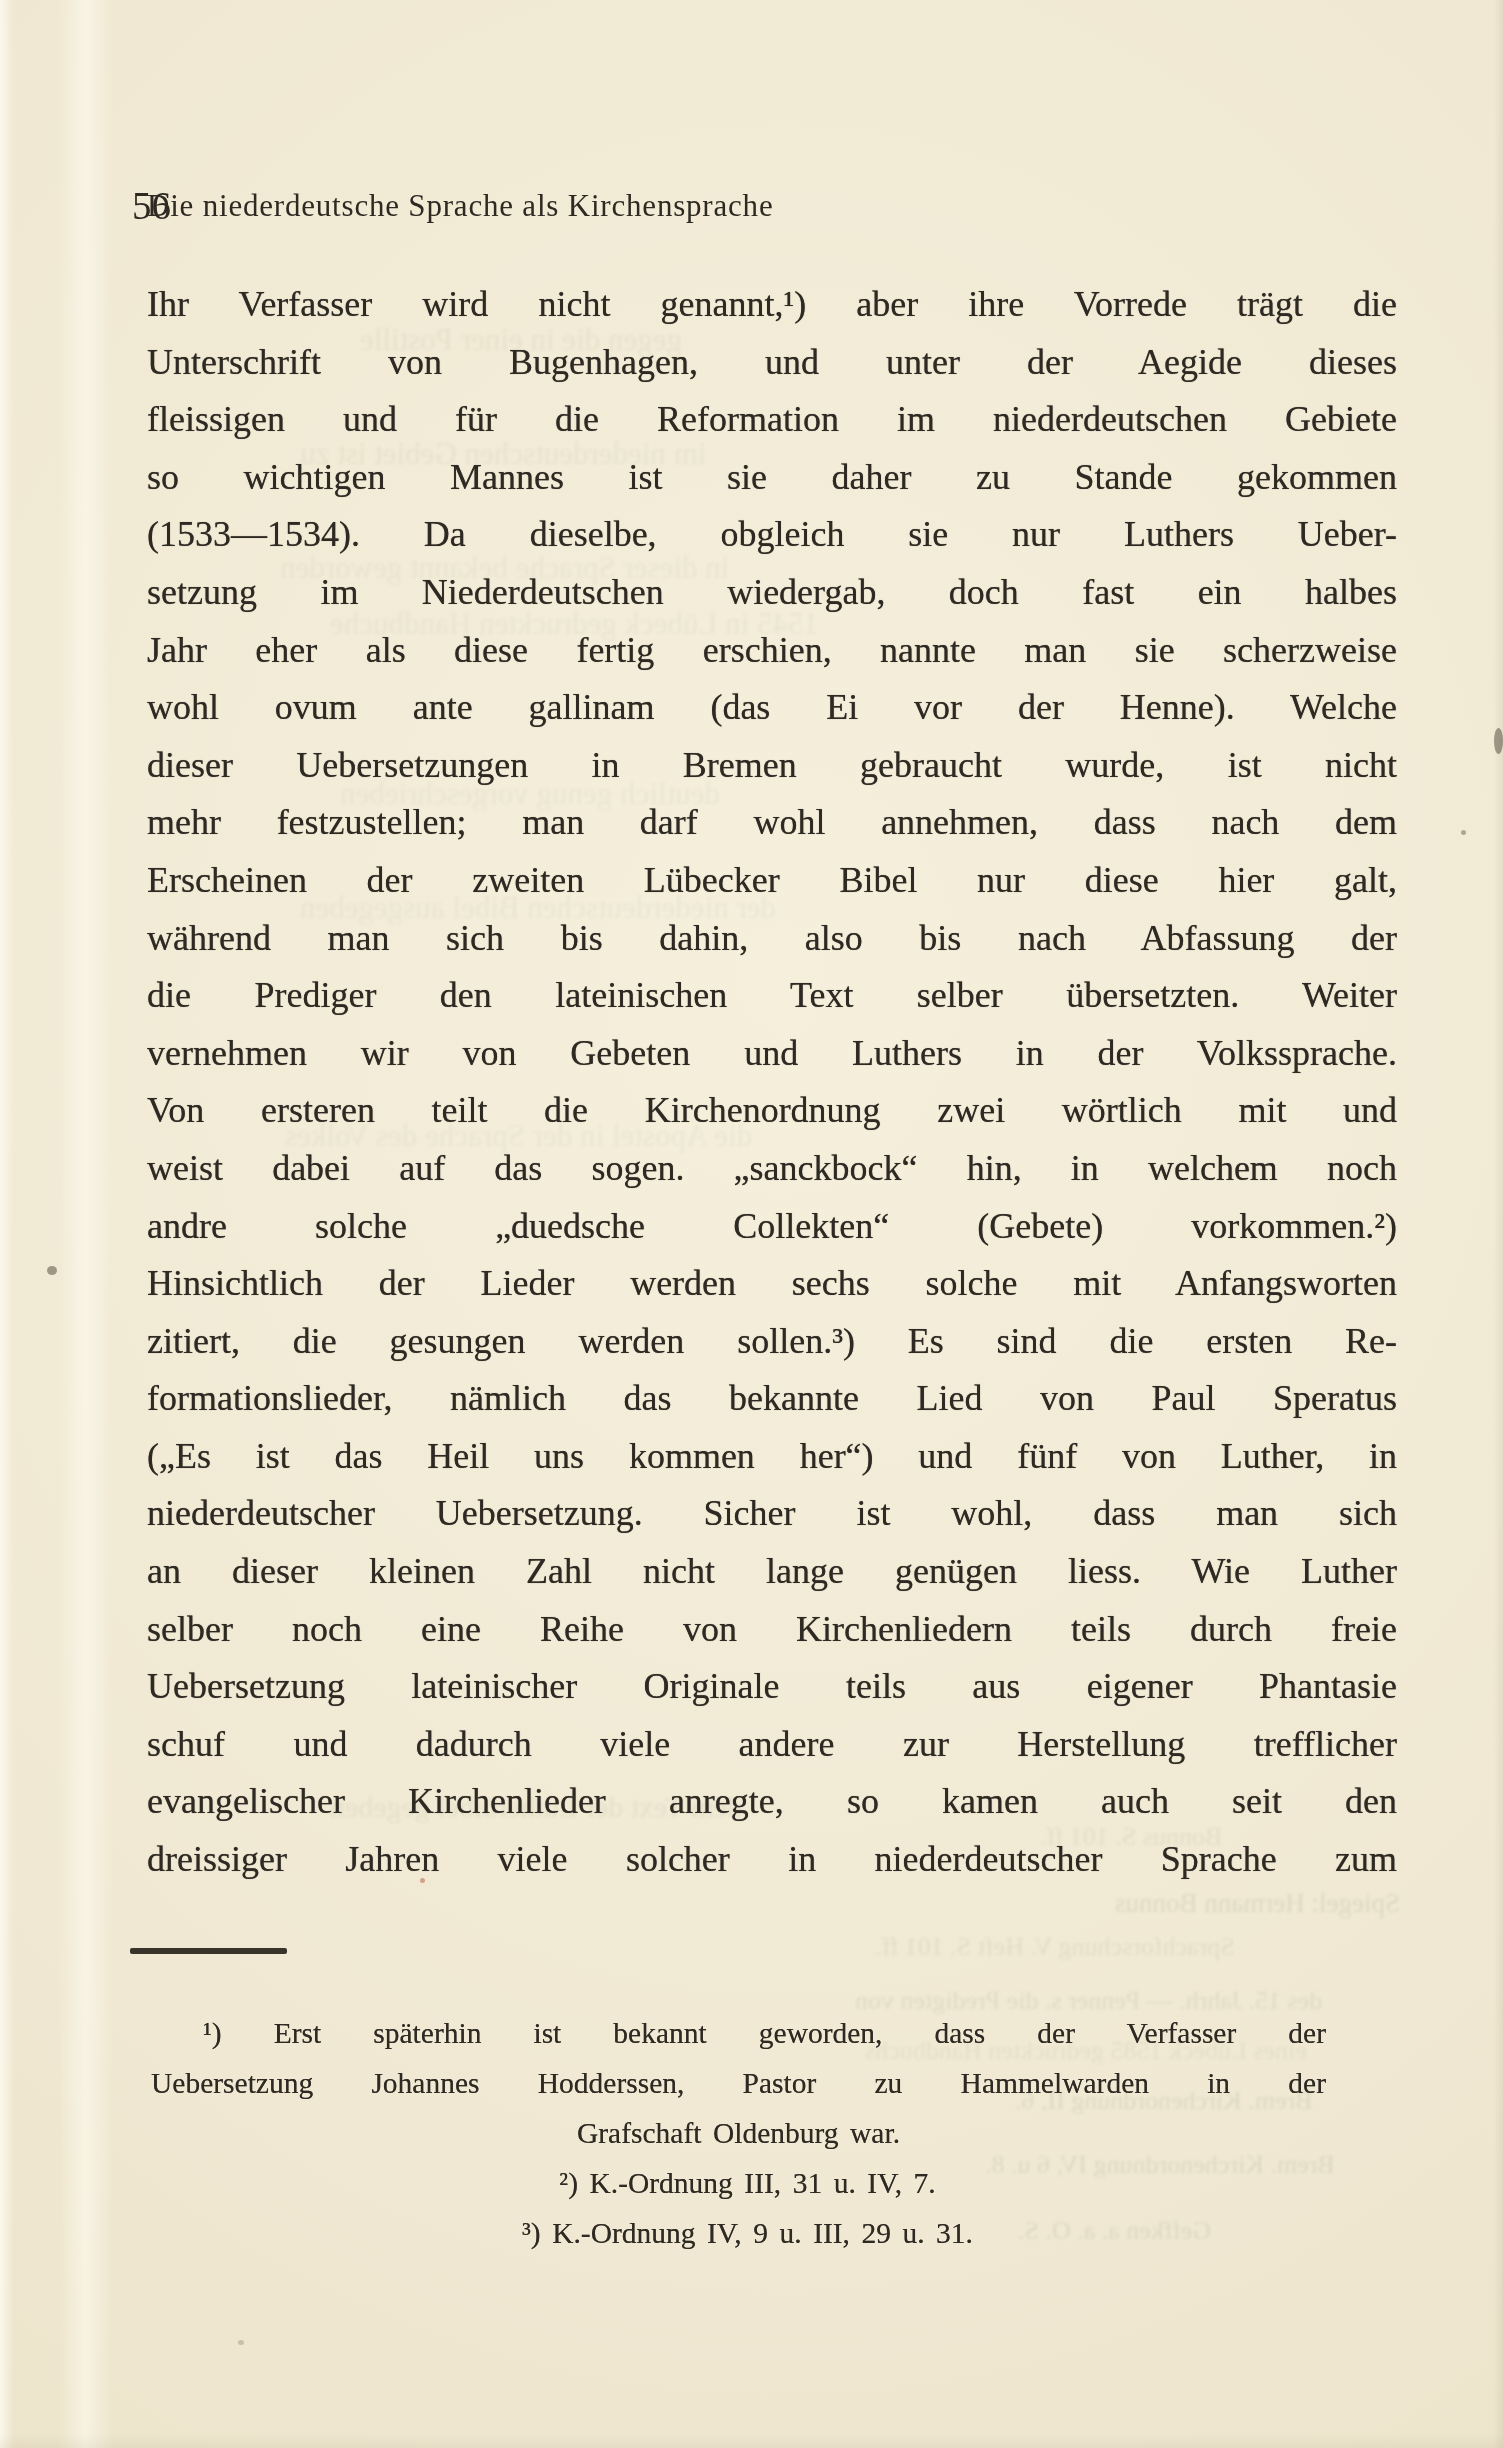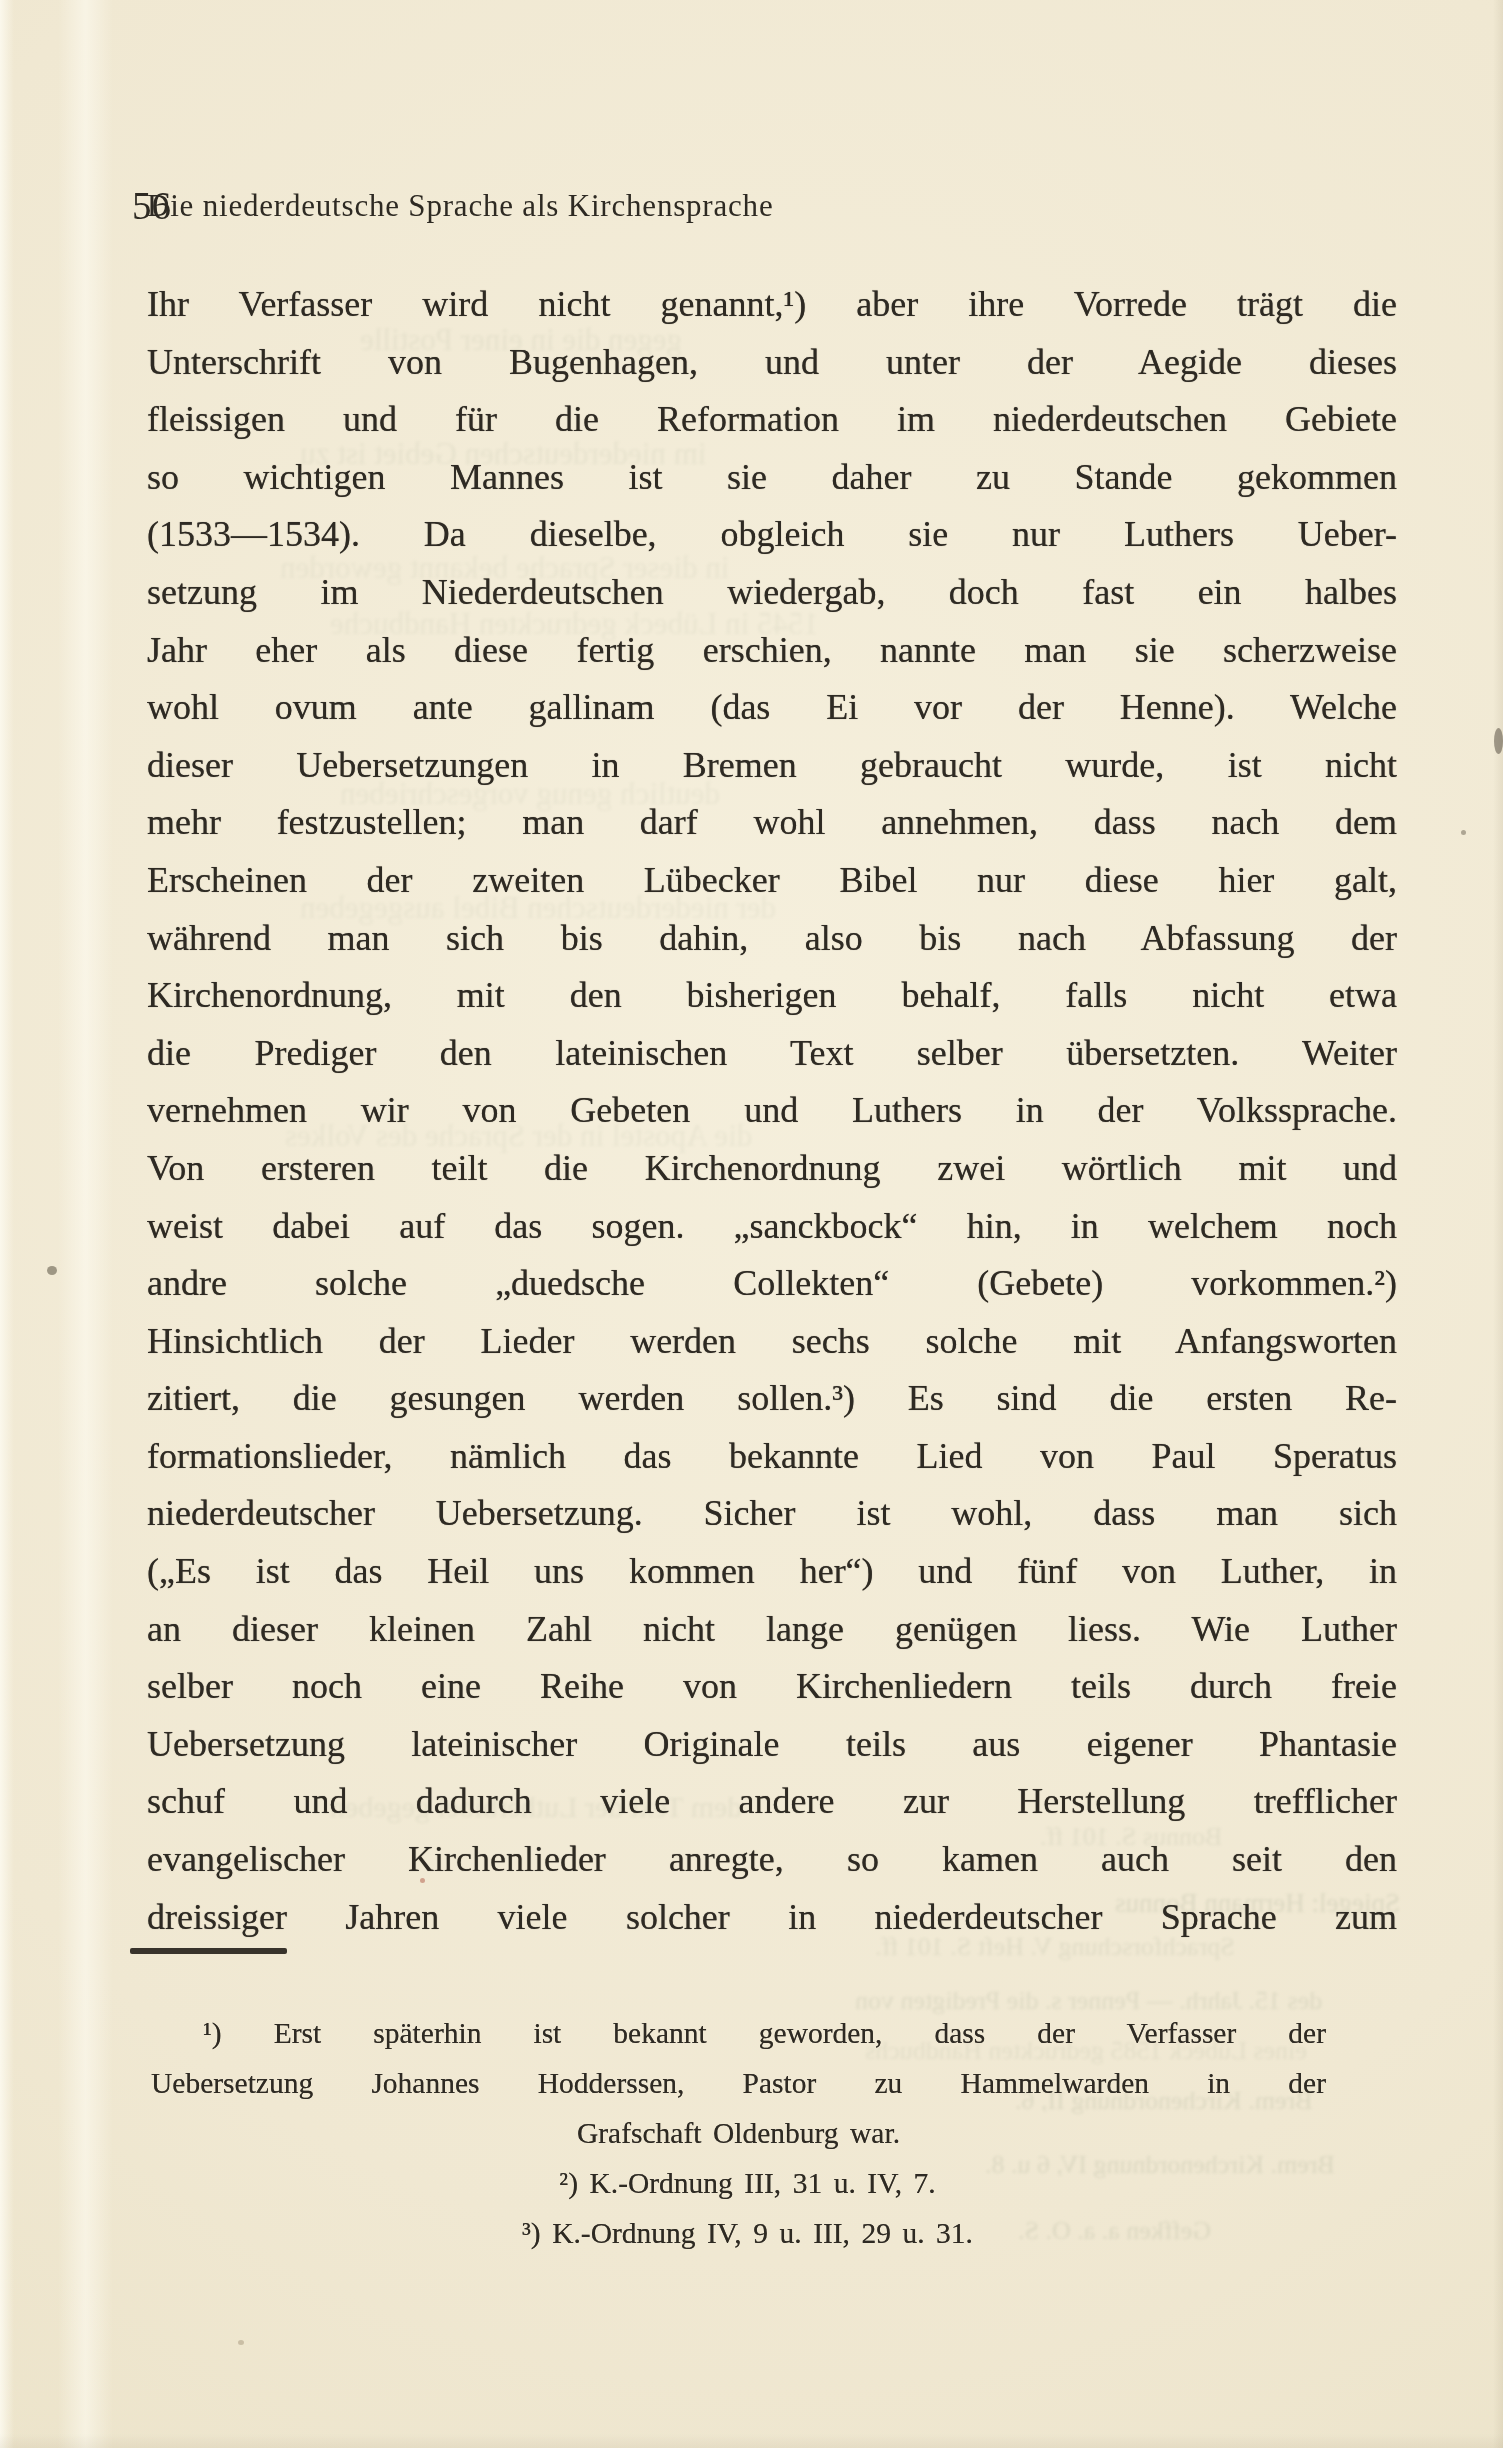--- a/index.html
+++ b/index.html
@@ -89,31 +89,30 @@
       <div class="body-line">fleissigen und für die Reformation im niederdeutschen Gebiete</div>
       <div class="body-line">so wichtigen Mannes ist sie daher zu Stande gekommen</div>
       <div class="body-line">(1533—1534). Da dieselbe, obgleich sie nur Luthers Ueber-</div>
       <div class="body-line">setzung im Niederdeutschen wiedergab, doch fast ein halbes</div>
       <div class="body-line">Jahr eher als diese fertig erschien, nannte man sie scherzweise</div>
       <div class="body-line">wohl ovum ante gallinam (das Ei vor der Henne). Welche</div>
       <div class="body-line">dieser Uebersetzungen in Bremen gebraucht wurde, ist nicht</div>
       <div class="body-line">mehr festzustellen; man darf wohl annehmen, dass nach dem</div>
       <div class="body-line">Erscheinen der zweiten Lübecker Bibel nur diese hier galt,</div>
       <div class="body-line">während man sich bis dahin, also bis nach Abfassung der</div>
-      <div class="body-line">Kirchenordnung, mit den bisherigen behalf, falls nicht etwa</div>
       <div class="body-line">die Prediger den lateinischen Text selber übersetzten. Weiter</div>
       <div class="body-line">vernehmen wir von Gebeten und Luthers in der Volkssprache.</div>
       <div class="body-line">Von ersteren teilt die Kirchenordnung zwei wörtlich mit und</div>
       <div class="body-line">weist dabei auf das sogen. „sanckbock“ hin, in welchem noch</div>
       <div class="body-line">andre solche „duedsche Collekten“ (Gebete) vorkommen.²)</div>
       <div class="body-line">Hinsichtlich der Lieder werden sechs solche mit Anfangsworten</div>
       <div class="body-line">zitiert, die gesungen werden sollen.³) Es sind die ersten Re-</div>
       <div class="body-line">formationslieder, nämlich das bekannte Lied von Paul Speratus</div>
+      <div class="body-line">(„Es ist das Heil uns kommen her“) und fünf von Luther, in</div>
       <div class="body-line">niederdeutscher Uebersetzung. Sicher ist wohl, dass man sich</div>
-      <div class="body-line">(„Es ist das Heil uns kommen her“) und fünf von Luther, in</div>
       <div class="body-line">an dieser kleinen Zahl nicht lange genügen liess. Wie Luther</div>
       <div class="body-line">selber noch eine Reihe von Kirchenliedern teils durch freie</div>
       <div class="body-line">Uebersetzung lateinischer Originale teils aus eigener Phantasie</div>
       <div class="body-line">schuf und dadurch viele andere zur Herstellung trefflicher</div>
       <div class="body-line">evangelischer Kirchenlieder anregte, so kamen auch seit den</div>
       <div class="body-line">dreissiger Jahren viele solcher in niederdeutscher Sprache zum</div>
     </div>
 
   <div class="fn-rule"></div>
   <div class="footnotes">

